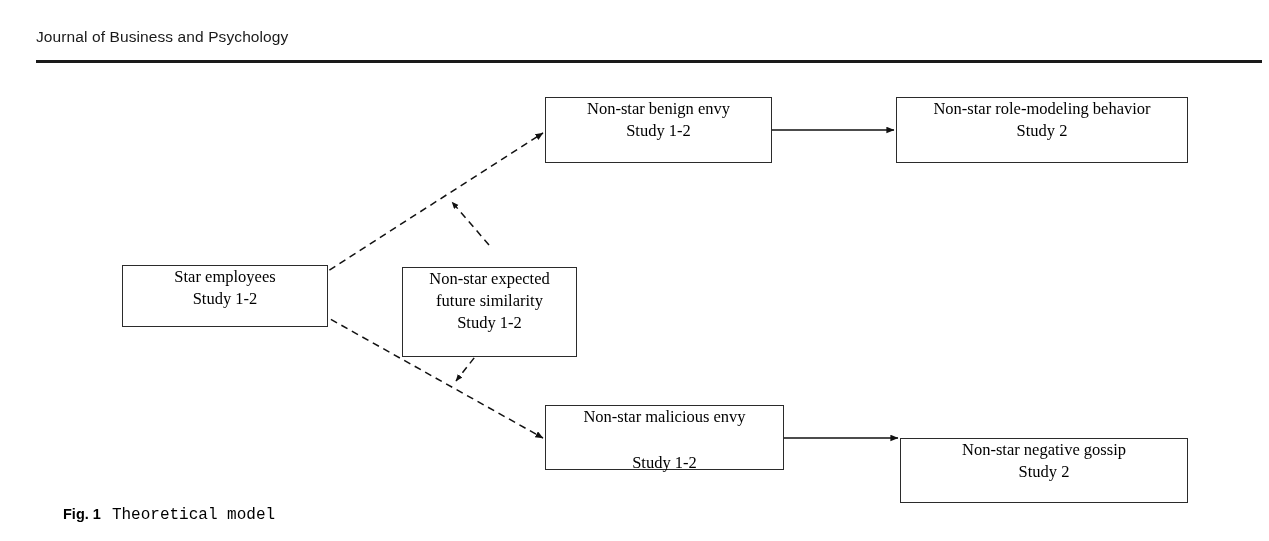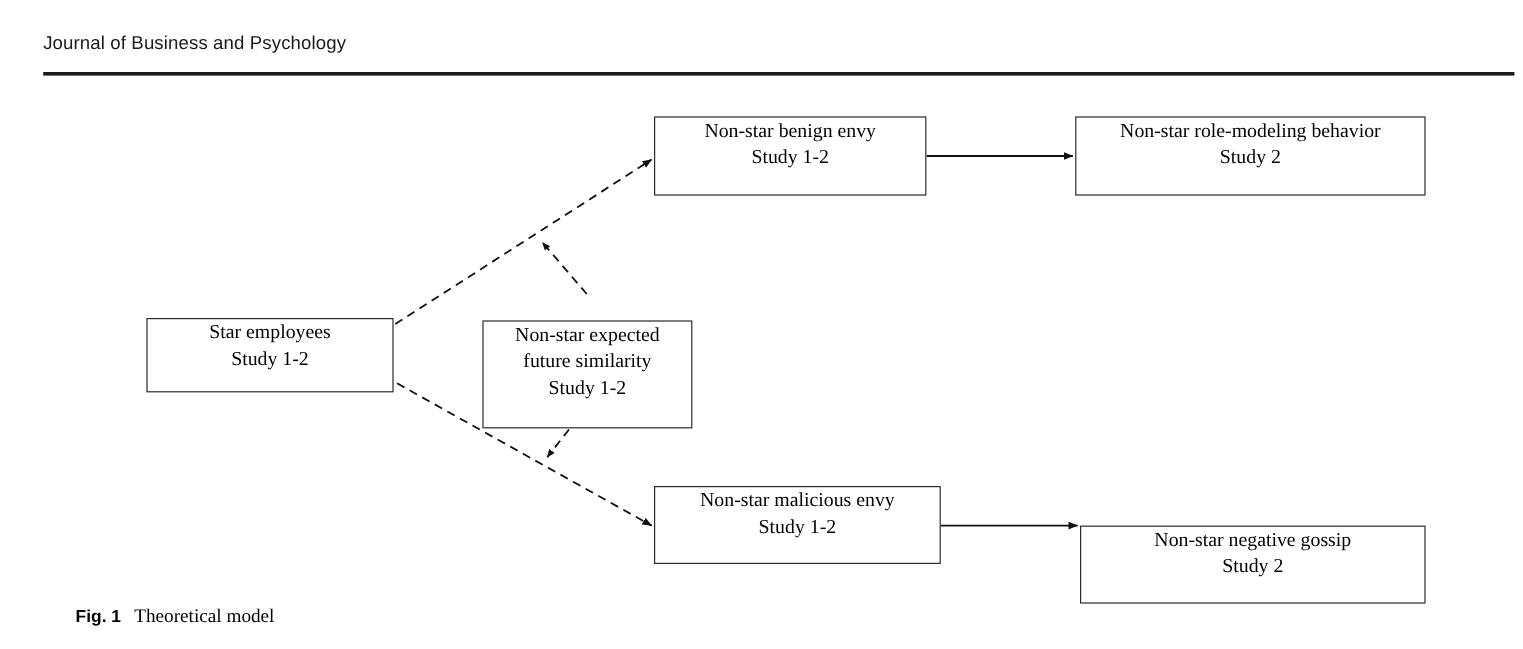--- a/index.html
+++ b/index.html
@@ -73,40 +73,40 @@
   }
   .node-line {
     display: block;
     white-space: nowrap;
   }
 
   #node-star-employees   { left: 82px;  top: 265px; width: 206px; height: 62px; margin-left: 40px; }
   #node-benign-envy      { left: 545px; top: 97px;  width: 227px; height: 66px; }
   #node-role-modeling    { left: 896px; top: 97px;  width: 292px; height: 66px; }
   #node-expected-similarity { left: 402px; top: 247px; width: 175px; height: 90px; margin-top: 20px; }
-  #node-malicious-envy   { left: 545px; top: 405px; width: 239px; height: 65px; }
+  #node-malicious-envy   { left: 545px; top: 405px; width: 239px; height: 65px; gap: 24px; }
   #node-negative-gossip  { left: 900px; top: 405px; width: 288px; height: 65px; margin-top: 33px; }
 
   
   #figure-caption {
     position: absolute;
     left: 22px;
     top: 505px;
     font-size: 16px;
     white-space: nowrap;
   }
   #caption-label {
     font-family: "Liberation Sans", sans-serif;
     font-weight: bold;
     font-size: 14.5px;
     color: #000000;
     margin-left: 41px;
   }
   #caption-text {
-    font-family: Liberation Serif, serif;
+    font-family: Liberation Mono, monospace;
     font-size: 16px;
     margin-left: 7px;
   }
 </style>
 </head>
 <body>
 
 <div id="journal-header">
   <div id="journal-title">Journal of Business and Psychology</div>
   <div id="header-rule"></div>

